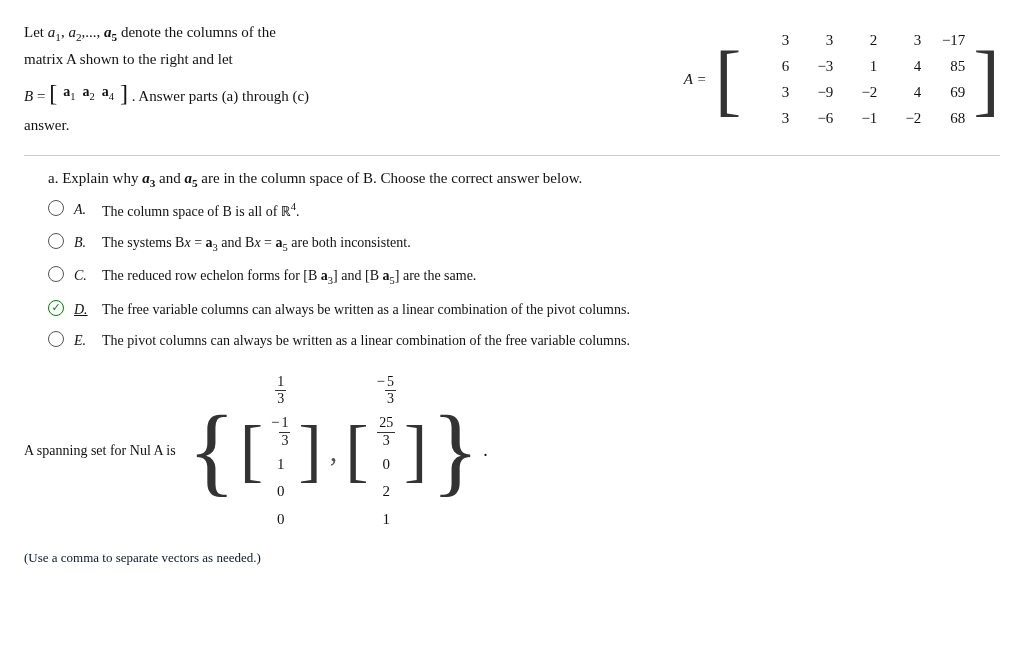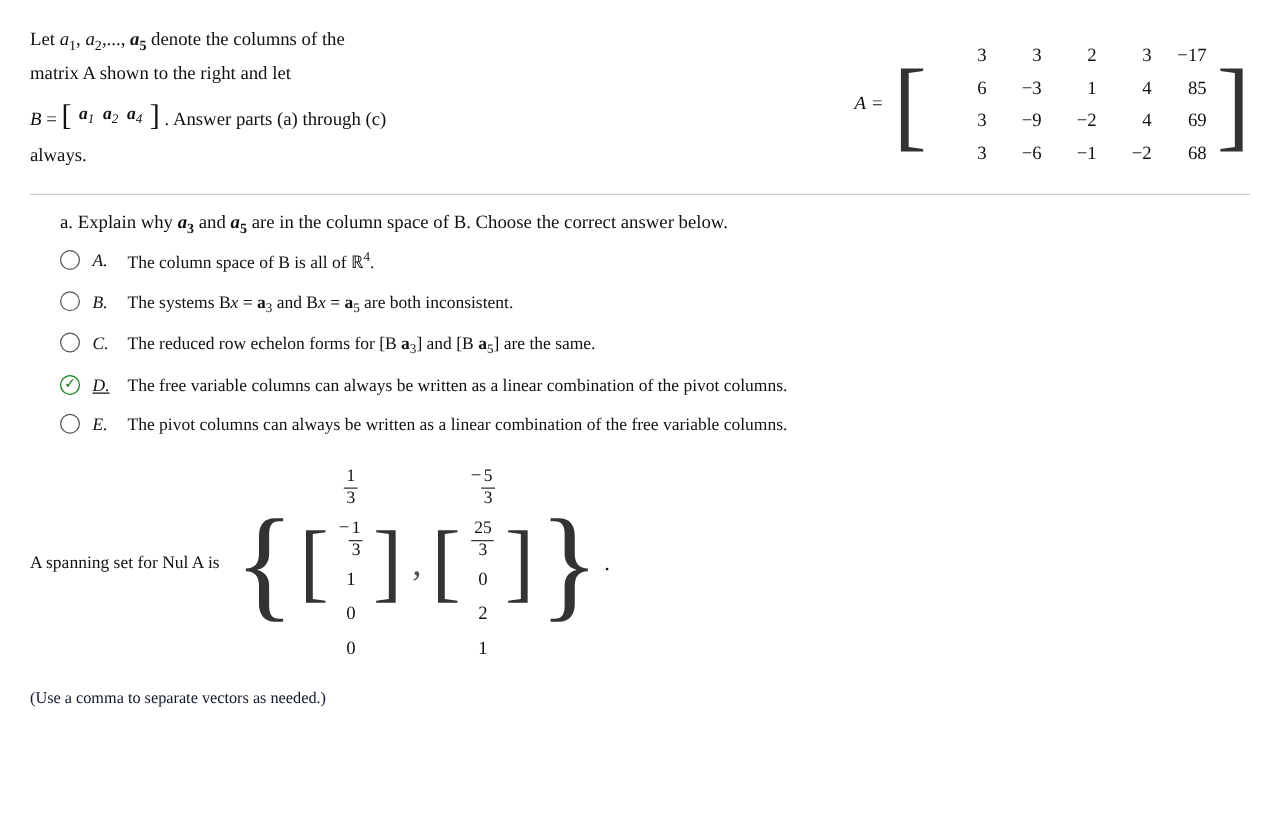--- a/index.html
+++ b/index.html
@@ -8,21 +8,21 @@
       font-size: 15px;
       background: #fff;
       color: #111;
       padding: 20px 24px;
       max-width: 1024px;
     }
 
     .header-section {
       display: flex;
       justify-content: space-between;
-      align-items: flex-end;
+      align-items: center;
       margin-bottom: 16px;
     }
 
     .header-text {
       flex: 1;
       line-height: 1.6;
     }
 
     .matrix-container {
       display: flex;
@@ -222,21 +222,20 @@
       align-items: center;
       gap: 2px;
     }
 
     .b-bracket {
       font-size: 24px;
       font-weight: 100;
     }
 
     .b-content {
-      font-style: italic;
       font-size: 14px;
       padding: 0 4px;
     }
 
     .header-math {
       font-size: 15px;
       line-height: 1.7;
     }
   </style>
 </head>
@@ -254,21 +253,21 @@
         <span class="var">B</span> = 
         <span class="b-matrix">
           <span class="b-bracket">[</span>
           <span class="b-content">
             <strong>a</strong><sub>1</sub>&nbsp;&nbsp;<strong>a</strong><sub>2</sub>&nbsp;&nbsp;<strong>a</strong><sub>4</sub>
           </span>
           <span class="b-bracket">]</span>
         </span>
         . Answer parts (a) through (c)
       </span><br>
-      <span>always.</span>
+      <span>answer.</span>
     </div>
   </div>
 
   <div class="matrix-container">
     <span class="matrix-label var">A&nbsp;=</span>
     <div class="matrix-bracket">
       <span class="matrix-left-bracket">[</span>
       <div class="matrix-grid">
         <span>3</span>
         <span>3</span>

